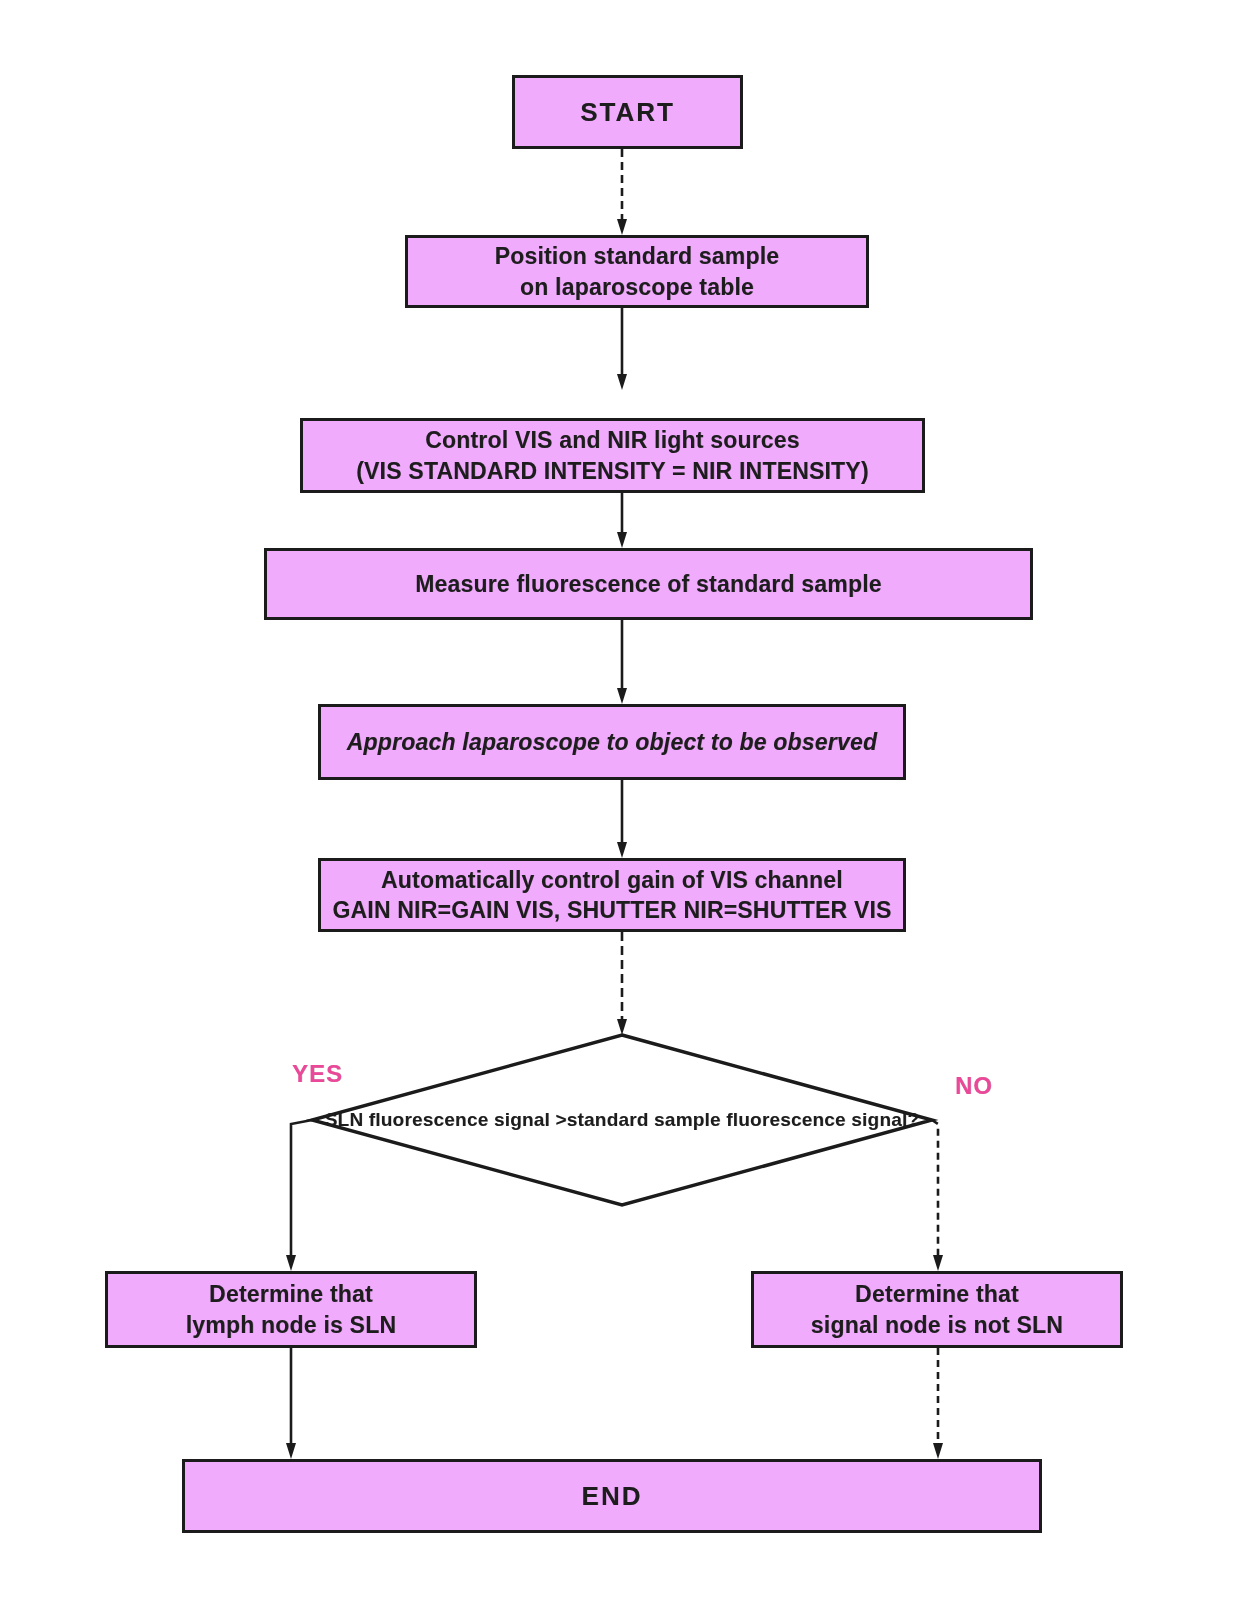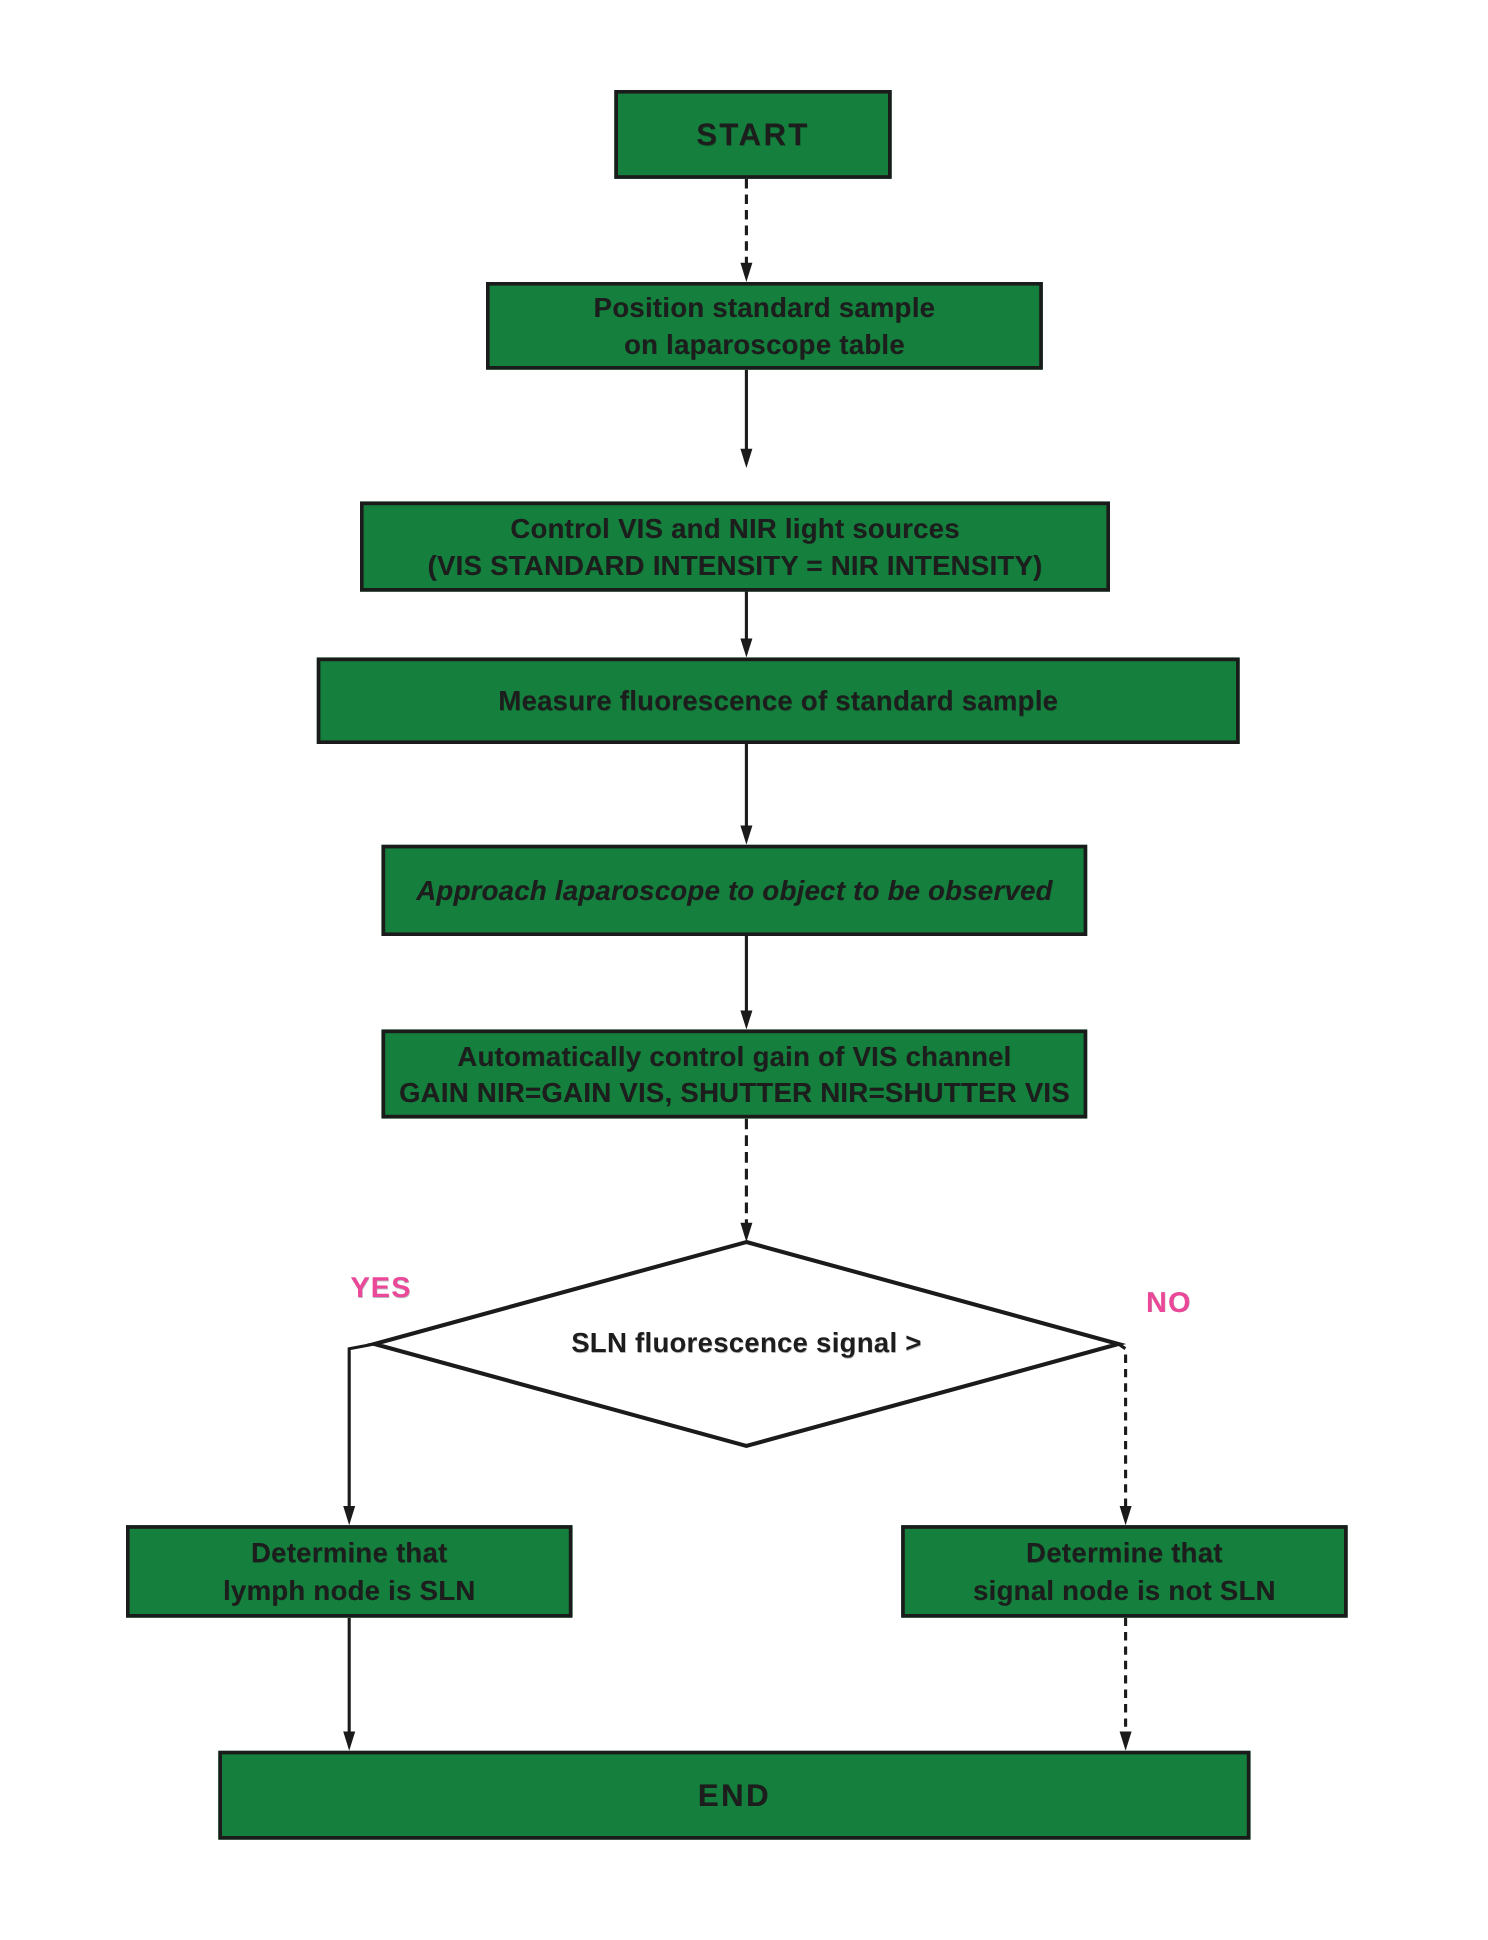--- a/index.html
+++ b/index.html
@@ -18,21 +18,21 @@
   #wires {
     position: absolute;
     left: 0; top: 0;
     width: 1240px; height: 1617px;
     z-index: 1;
   }
   .node {
     position: absolute;
     box-sizing: border-box;
     border: 3px solid #1b1b1b;
-    background: #15803d;
+    background: #f0abfc;
     display: flex;
     flex-direction: column;
     align-items: center;
     justify-content: center;
     text-align: center;
     font-weight: 700;
     font-size: 23px;
     color: #1d1d1d;
     line-height: 1.32;
     letter-spacing: 0.2px;
@@ -44,21 +44,21 @@
     letter-spacing: 2px;
   }
   .diamond-text {
     position: absolute;
     z-index: 2;
     display: flex;
     align-items: center;
     justify-content: center;
     text-align: center;
     font-weight: 700;
-    font-size: 23px;
+    font-size: 19px;
     color: #1d1d1d;
     line-height: 1.38;
     letter-spacing: 0.2px;
     text-shadow: 0.4px 0.4px 0 rgba(0,0,0,0.28);
     background: transparent;
   }
   .edge-label {
     position: absolute;
     z-index: 2;
     font-weight: 700;
@@ -136,20 +136,21 @@
     <span>Approach laparoscope to object to be observed</span>
   </div>
 
   <div class="node" style="left:318px; top:858px; width:588px; height:74px;">
     <span>Automatically control gain of VIS channel</span>
     <span>GAIN NIR=GAIN VIS, SHUTTER NIR=SHUTTER VIS</span>
   </div>
 
   <div class="diamond-text" style="left:322px; top:1070px; width:600px; height:100px;">
     <span>SLN fluorescence signal &gt;</span>
+    <span>standard sample fluorescence signal?</span>
   </div>
 
   <div class="edge-label" style="left:252px; top:1060px;">
     <span>YES</span>
   </div>
   <div class="edge-label" style="left:915px; top:1072px;">
     <span>NO</span>
   </div>
 
   <div class="node" style="left:105px; top:1271px; width:372px; height:77px;">

